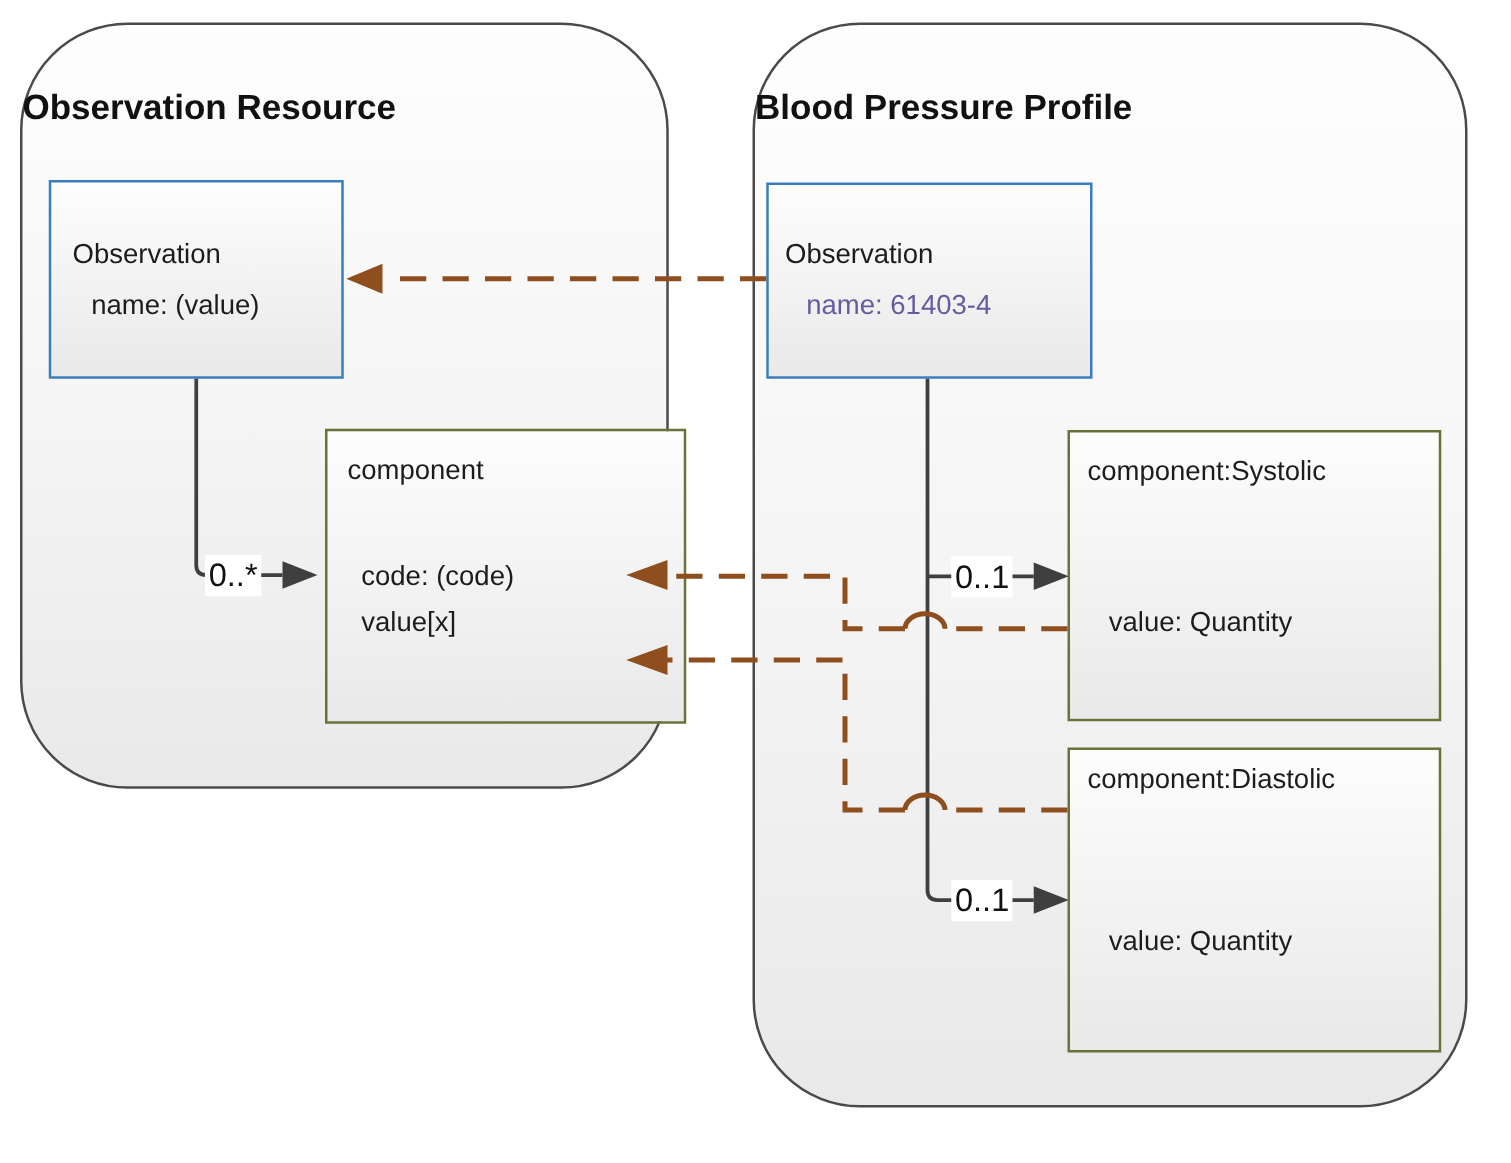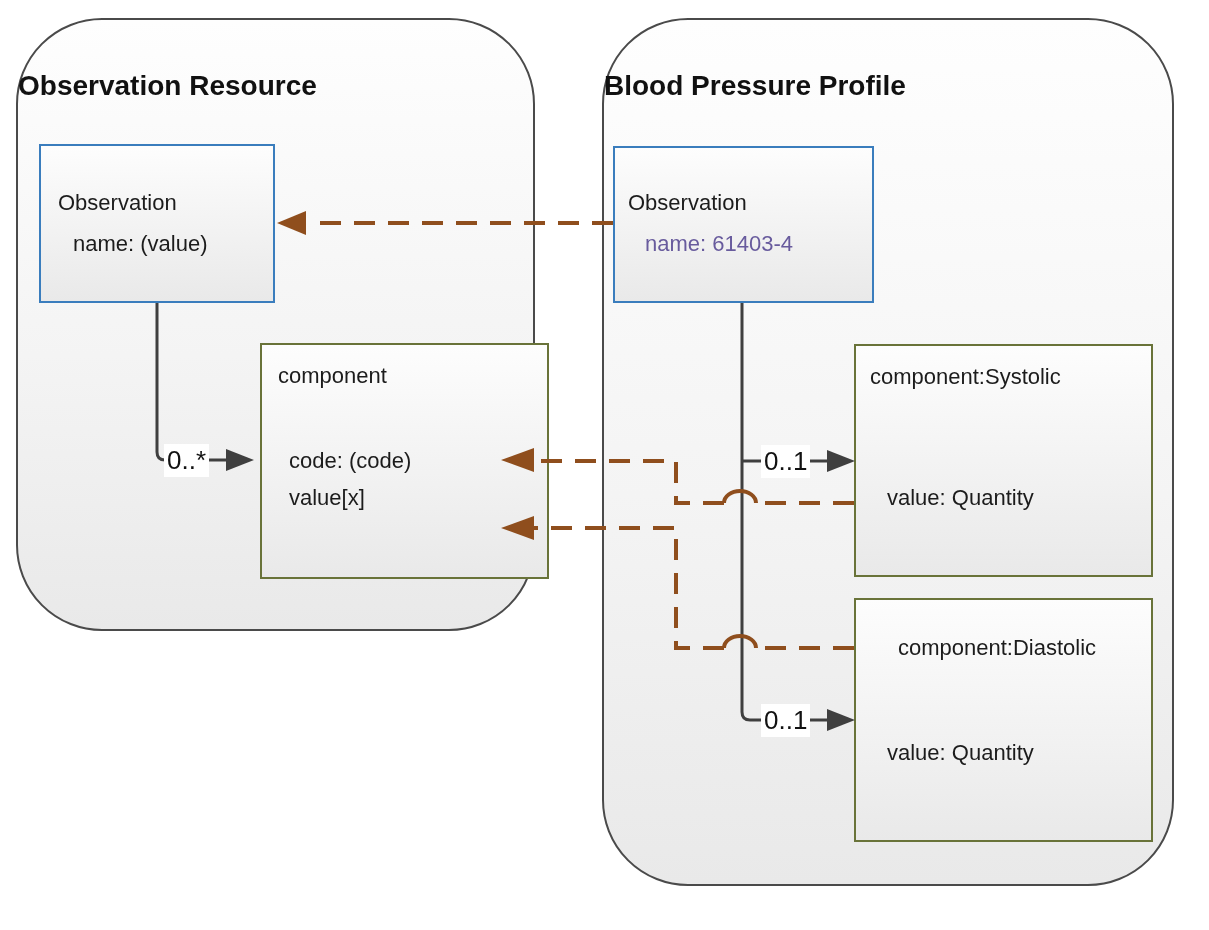--- a/index.html
+++ b/index.html
@@ -36,21 +36,21 @@
   #box-obs-right .l2{left:30px;top:79px;}
   #box-comp{left:260px;top:343px;width:242px;height:232px;padding-left:43px;}
   #box-comp .l1{left:16px;top:14px;}
   #box-comp .l2{left:27px;top:99px;}
   #box-comp .l3{left:27px;top:136px;}
   #box-sys{left:854px;top:344px;width:295px;height:229px;}
   #box-sys .l1{left:14px;top:14px;}
   #box-sys .l2{left:31px;top:98px;}
   #box-sys .l3{left:31px;top:135px;}
   #box-dia{left:854px;top:598px;width:295px;height:240px;}
-  #box-dia .l1{left:14px;top:31px;margin-left:28px;}
+  #box-dia .l1{left:14px;top:6px;}
   #box-dia .l2{left:31px;top:97px;}
   #box-dia .l3{left:31px;top:136px;}
   .connector-layer{position:absolute;left:0;top:0;width:1209px;height:930px;}
   .mult{
     position:absolute;background:#ffffff;font-size:26px;line-height:33px;
     padding:0 3px;color:#111;white-space:nowrap;
   }
   #mult-comp{left:164px;top:444px;}
   #mult-sys{left:761px;top:445px;}
   #mult-dia{left:761px;top:704px;}

